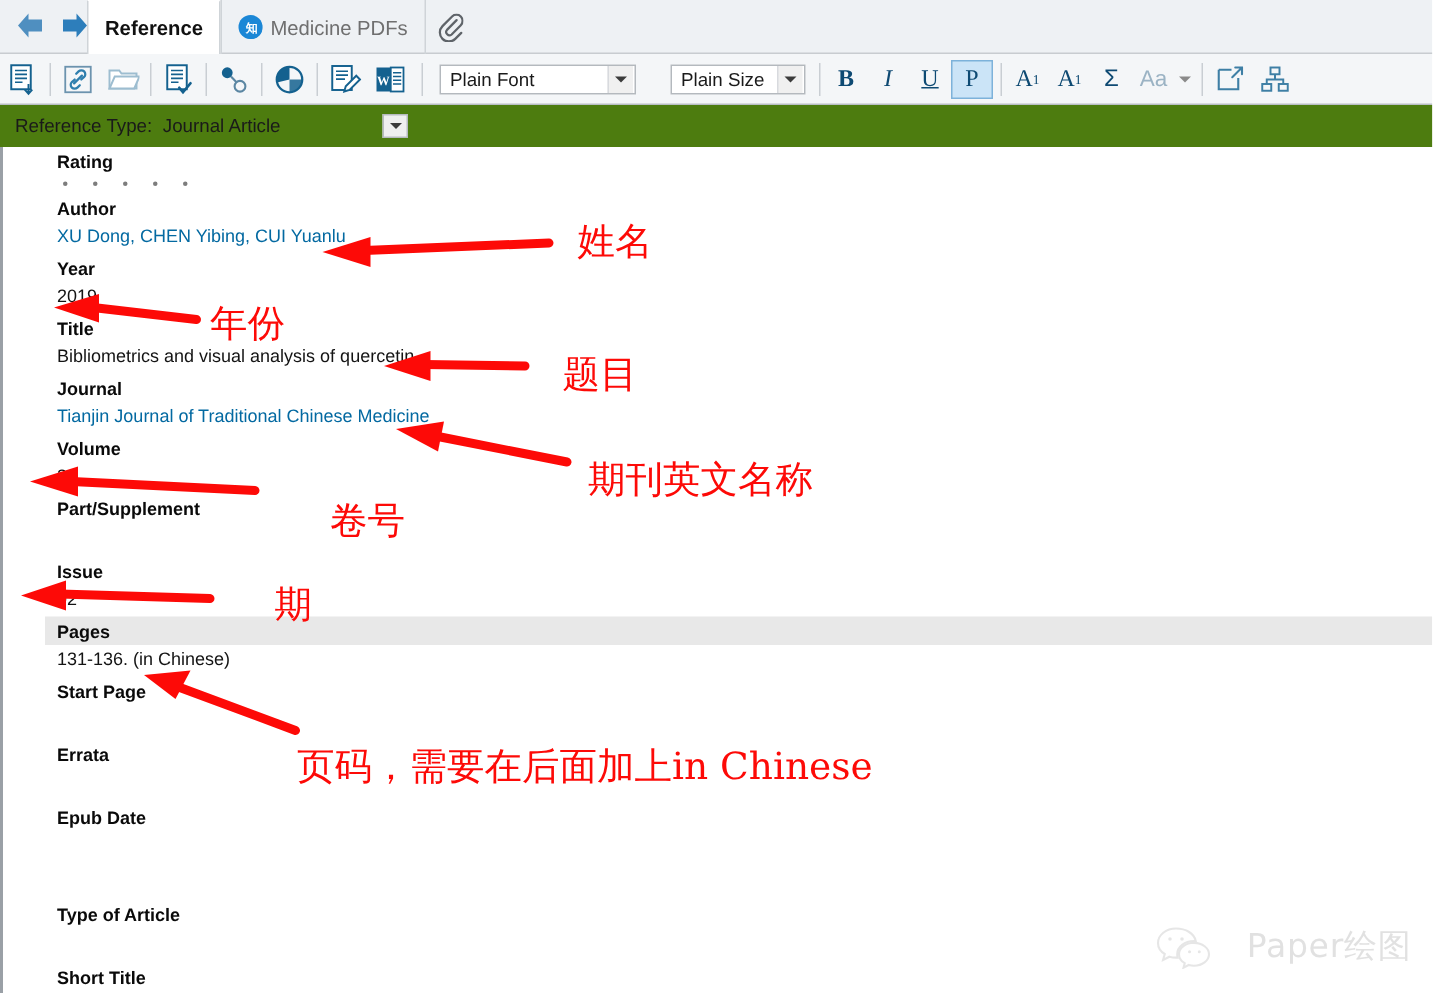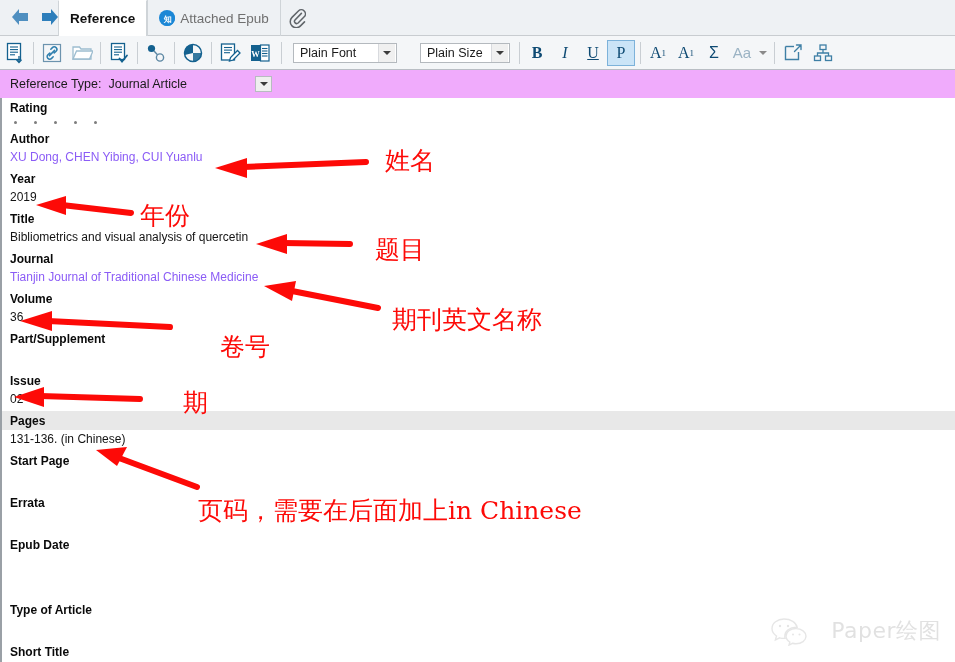--- a/index.html
+++ b/index.html
@@ -160,21 +160,21 @@
   .b-u { text-decoration: underline; font-family: "Liberation Serif", serif; }
   .b-p { font-family: "Liberation Serif", serif; }
   .sup-wrap { font-family: "Liberation Serif", serif; font-size: 16px; position: relative; }
   .sup-wrap sup, .sup-wrap sub { font-size: 9px; }
 
   
   .reftype-row {
     position: absolute;
     left: 0; top: 70px;
     width: 955px; height: 28px;
-    background: #f0abfc;
+    background: #4d7c0f;
     display: flex;
     align-items: center;
     box-sizing: border-box;
   }
   .reftype-label {
     margin-left: 10px;
     font-size: 12.5px;
     color: #1a1a1a;
   }
   .reftype-value {
@@ -202,39 +202,40 @@
     height: 564px;
     background: #ffffff;
     border-left: 2px solid #9aa0a6;
     box-sizing: border-box;
     overflow: hidden;
   }
   .field {
     position: relative;
     width: 100%;
     box-sizing: border-box;
+    padding-left: 28px;
   }
   .field-label {
     font-size: 12px;
     font-weight: bold;
     color: #0a0a0a;
     padding: 3px 0 1px 8px;
     line-height: 15px;
   }
   .field-label.shaded {
     background: #e8e8e8;
   }
   .field-value {
     font-size: 12px;
     color: #141414;
     padding: 1px 0 4px 8px;
     line-height: 16px;
     min-height: 16px;
   }
-  .field-value.red { color: #8b5cf6; }
+  .field-value.red { color: #0369a1; }
   .field-value.empty { min-height: 18px; }
   .rating-dots {
     padding: 4px 0 5px 12px;
     display: flex;
     gap: 17px;
   }
   .rating-dots span {
     width: 3px; height: 3px;
     background: #7d7d7d;
     display: block;
@@ -294,21 +295,21 @@
       <div class="tab active first">
         <span>Reference</span>
       </div>
       <div class="tab">
         <span class="pdf-badge">
           <svg width="15" height="15" viewBox="0 0 15 15">
             <circle cx="7.5" cy="7.5" r="7.5" fill="#1b87d6"></circle>
             <text x="7.5" y="10.5" font-size="8" fill="#ffffff" text-anchor="middle" font-family="Liberation Sans, sans-serif" font-weight="bold">知</text>
           </svg>
         </span>
-        <span>Attached Epub</span>
+        <span>Medicine PDFs</span>
       </div>
       <div class="tab-clip">
         <svg width="17" height="19" viewBox="0 0 17 19">
           <path d="M12.4 4.4 L6.0 10.9 a2.2 2.2 0 0 0 3.1 3.1 L15.2 7.8 a4.1 4.1 0 0 0 -5.8 -5.8 L3.0 8.4 a6.0 6.0 0 0 0 8.5 8.5 L15.5 12.9" fill="none" stroke="#5f6469" stroke-width="1.5" stroke-linecap="round"></path>
         </svg>
       </div>
     </div>
   </div>
 
   <div class="toolbar">
@@ -393,21 +394,21 @@
         <g stroke="#14618f" stroke-width="1.1">
           <line x1="13" y1="5.5" x2="18.5" y2="5.5"></line>
             <line x1="13" y1="8" x2="18.5" y2="8"></line>
           <line x1="13" y1="10.5" x2="18.5" y2="10.5"></line>
             <line x1="13" y1="13" x2="18.5" y2="13"></line>
         </g>
       </svg>
     </div>
     <div class="tb-sep" style="margin-left:6px;"></div>
 
-    <div class="combo" style="width:104px; margin-left:8px;">
+    <div class="combo" style="width:131px; margin-left:8px;">
       <span>Plain Font</span>
       <span class="caret-box">
           <i class="caret"></i>
         </span>
     </div>
 
     <div class="combo" style="width:90px; margin-left:23px;">
       <span>Plain Size</span>
       <span class="caret-box">
           <i class="caret"></i>

